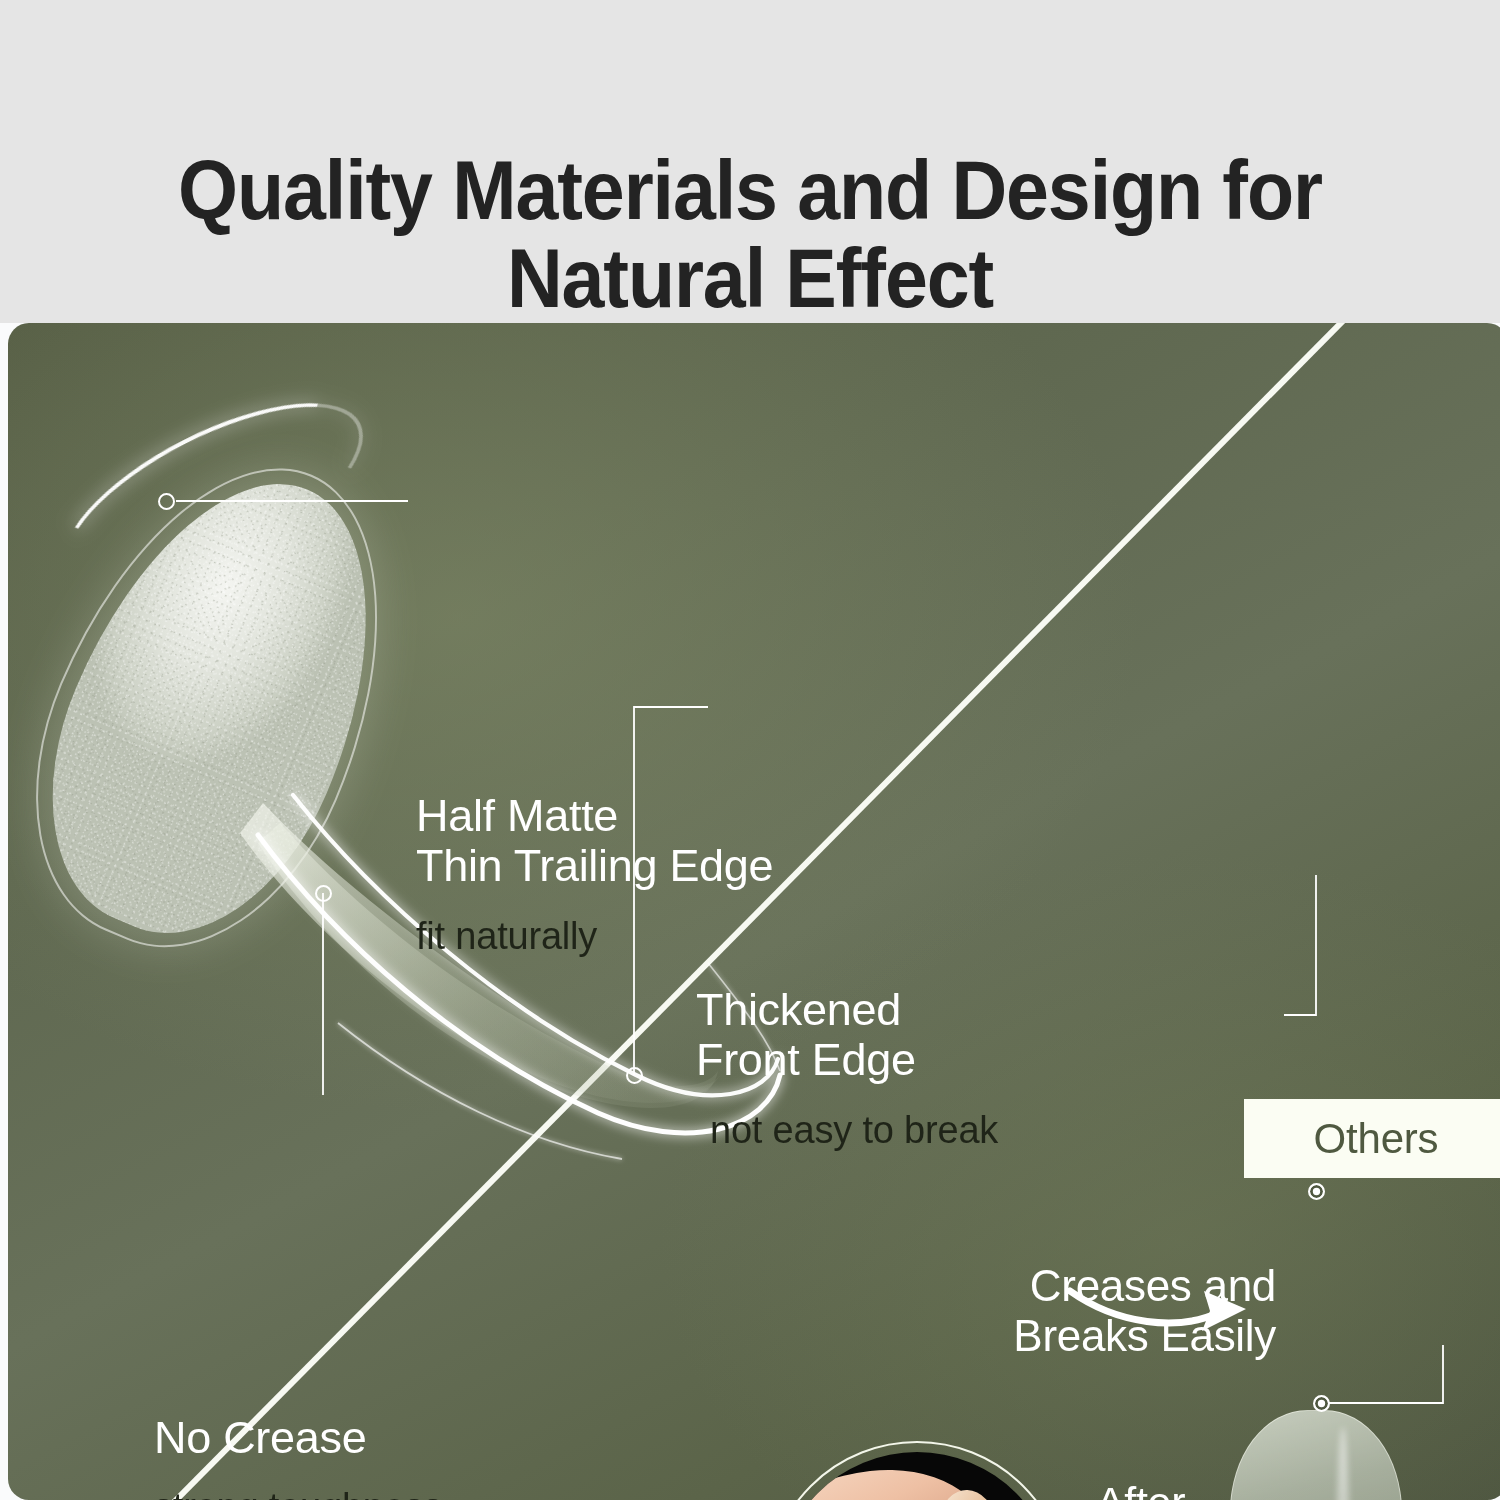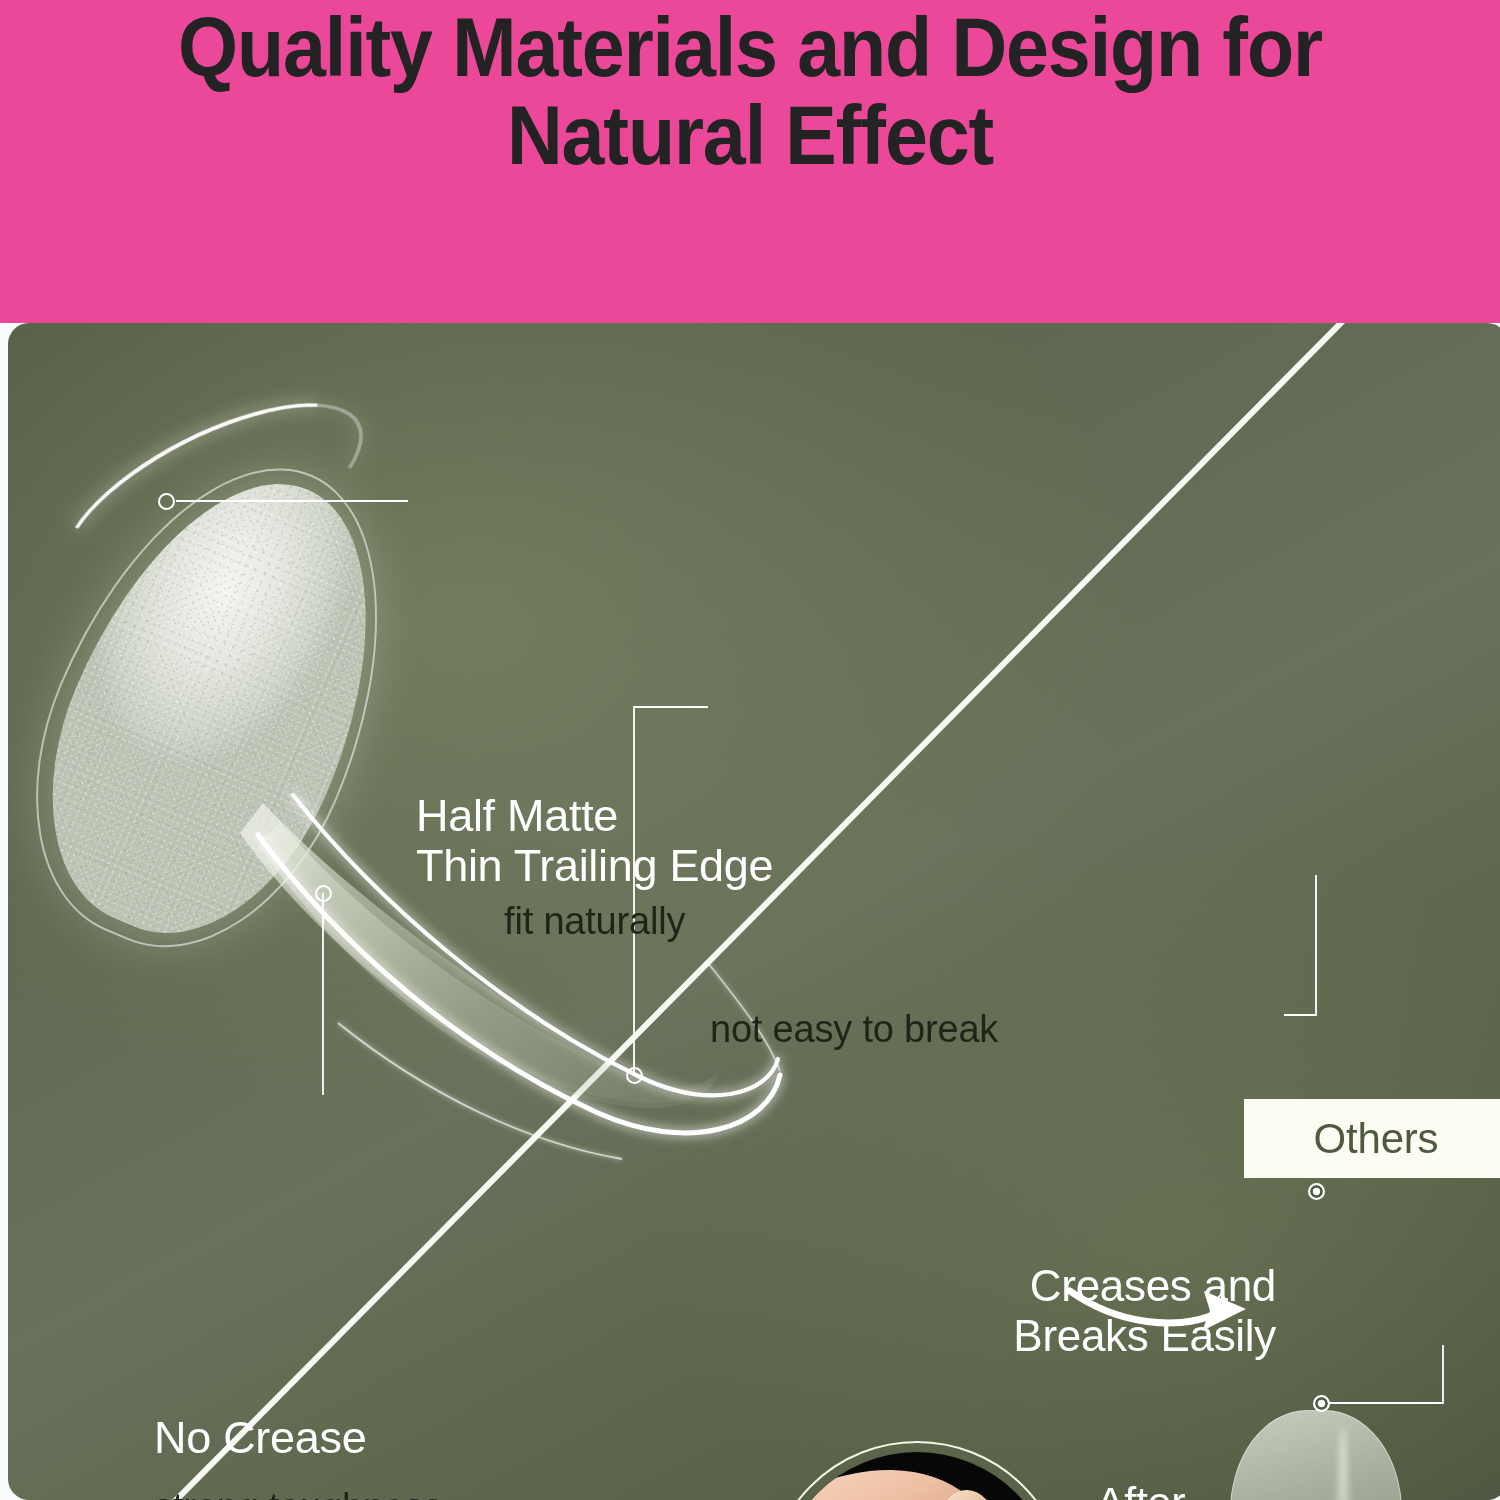--- a/index.html
+++ b/index.html
@@ -13,22 +13,22 @@
     position:relative;
     width:1500px; height:1500px;
     background:#fafbfc;
     overflow:hidden;
   }
 
   
   #header {
     position:absolute; left:0; top:0;
     width:1500px; height:323px;
-    background:#ec4899;
-    display:flex; align-items:flex-start; justify-content:center;
+    background:#e5e5e5;
+    display:flex; align-items:flex-end; justify-content:center;
     z-index:30;
   }
   #header-title {
     text-align:center;
     font-size:83px;
     font-weight:bold;
     line-height:1.06;
     color:#232323;
     letter-spacing:-1.2px;
     transform:scaleX(0.93);
@@ -117,21 +117,21 @@
   }
   .label-sub {
     color:#1f2418;
     font-size:38px;
     font-weight:400;
     line-height:1.2;
     letter-spacing:-0.2px;
   }
 
   #lbl-half-matte { position:absolute; left:408px; top:468px; z-index:12; }
-  #lbl-half-matte .label-sub { margin-top:7px;text-align:center; }
+  #lbl-half-matte .label-sub { margin-top:22px; }
 
   #lbl-thickened { position:absolute; left:688px; top:662px; z-index:12; }
   #lbl-thickened .label-sub { margin-top:22px;margin-left:14px; }
 
   #lbl-no-crease { position:absolute; left:146px; top:1090px; z-index:12; }
   #lbl-no-crease .label-sub { margin-top:22px; }
 
   
   #lbl-creases {
     position:absolute; right:232px; top:938px; z-index:12;
@@ -335,20 +335,22 @@
     <div class="ring filled" style="left:1300px; top:860px;"></div>
     <div class="ring filled" style="left:1305px; top:1072px;"></div>
 
     <div id="lbl-half-matte">
       <div class="label-title">Half Matte
 Thin Trailing Edge</div>
       <div class="label-sub">fit naturally</div>
     </div>
 
     <div id="lbl-thickened">
+      <div class="label-title">Thickened
+Front Edge</div>
       <div class="label-sub">not easy to break</div>
     </div>
 
     <div id="lbl-no-crease">
       <div class="label-title">No Crease</div>
       <div class="label-sub">strong toughness</div>
     </div>
 
     <div id="lbl-creases">
       <div class="label-title">Creases and

